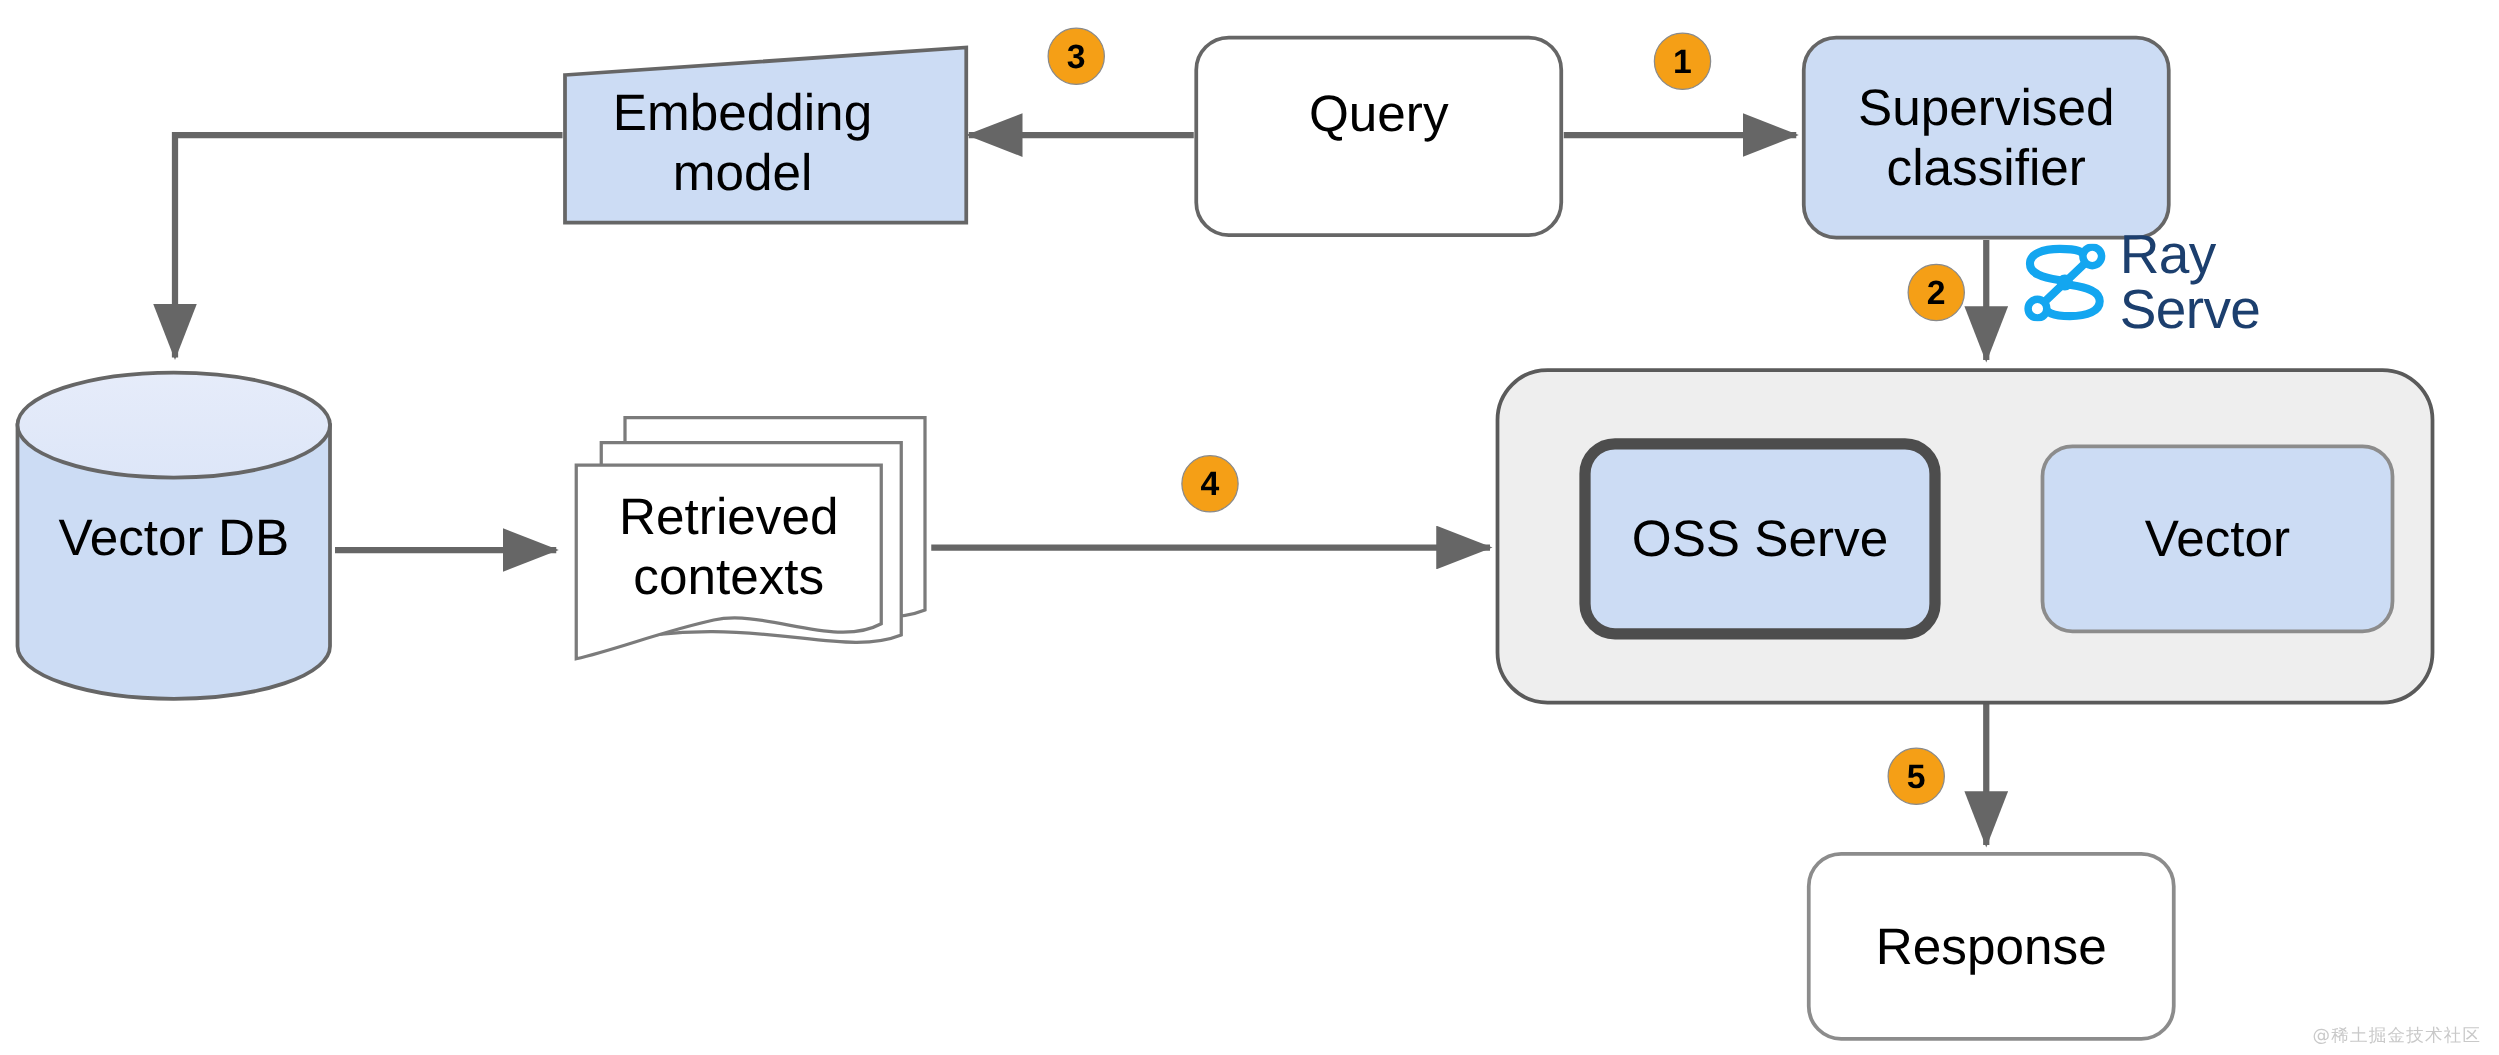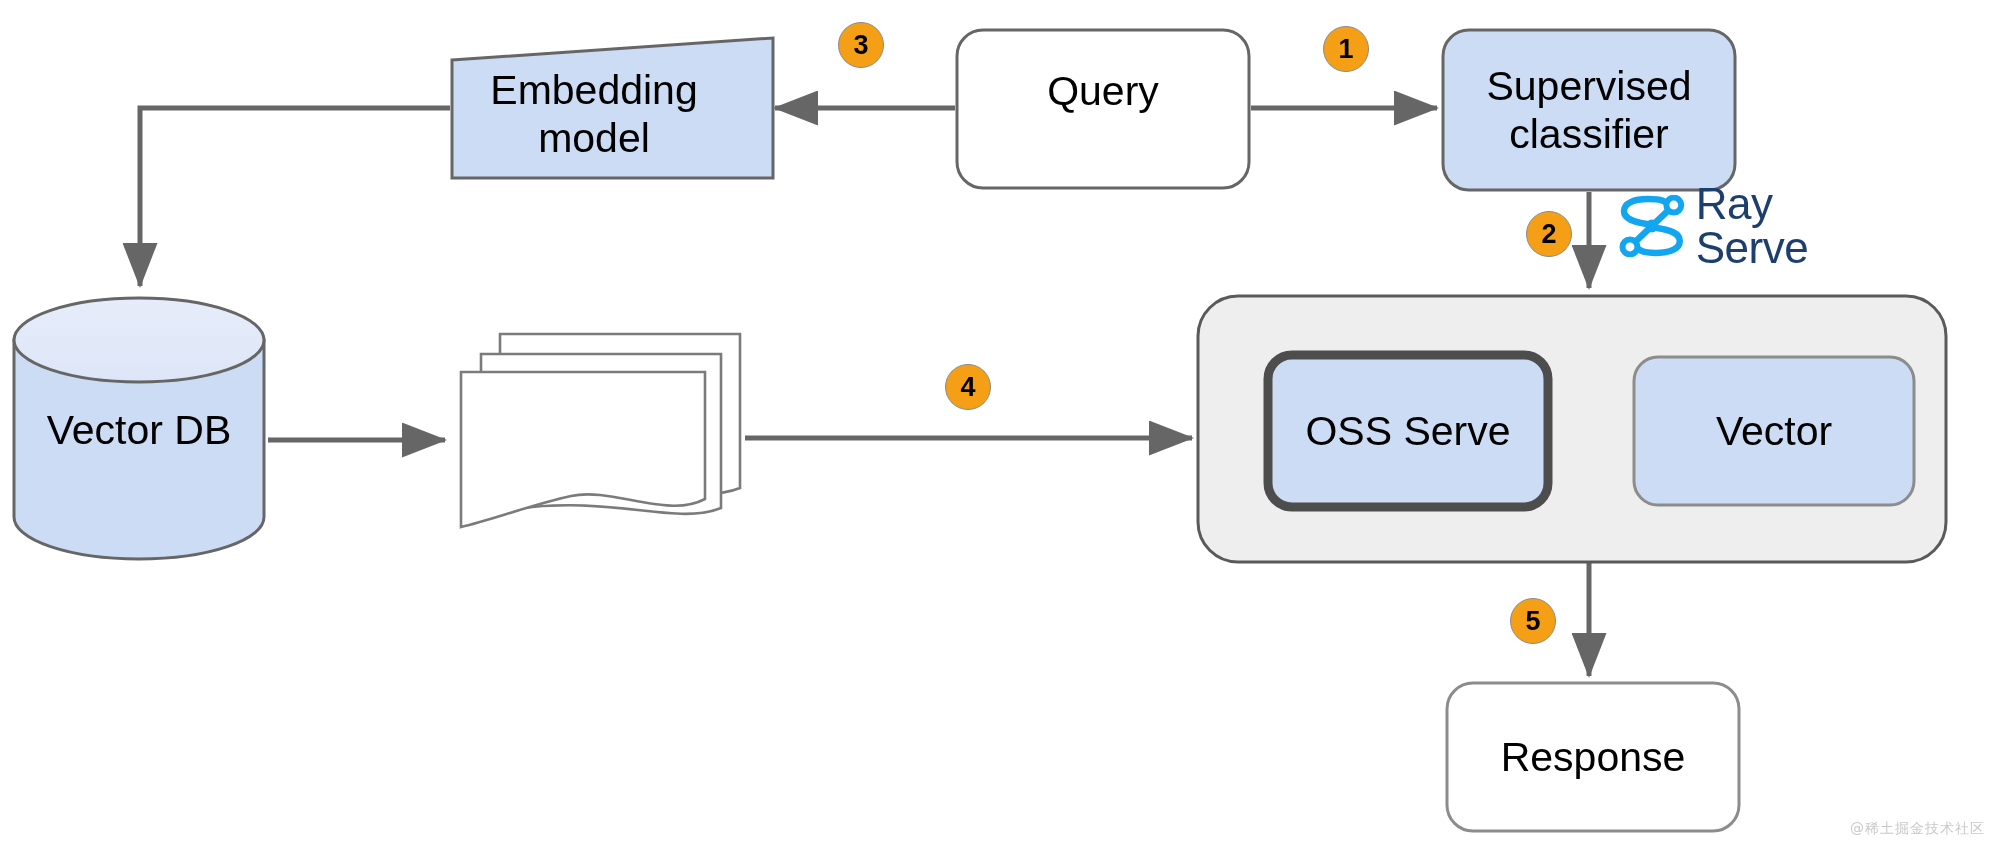--- a/index.html
+++ b/index.html
@@ -172,20 +172,22 @@
   <div class="node-label" style="left:440px; top:50px; width:308px; height:128px;">Embedding
 model</div>
 
   <div class="node-label" style="left:957px; top:30px; width:292px; height:122px;">Query</div>
 
   <div class="node-label" style="left:1443px; top:30px; width:292px; height:160px;">Supervised
 classifier</div>
 
   <div class="node-label" style="left:14px; top:355px; width:250px; height:150px;">Vector DB</div>
 
+  <div class="node-label" style="left:461px; top:372px; width:244px; height:130px;">Retrieved
+contexts</div>
 
   <div class="node-label" style="left:1268px; top:355px; width:280px; height:152px;">OSS Serve</div>
 
   <div class="node-label" style="left:1634px; top:357px; width:280px; height:148px;">Vector</div>
 
   <div class="node-label" style="left:1447px; top:683px; width:292px; height:148px;">Response</div>
 
   <div class="step-badge" style="left:1323px; top:26px;">1</div>
 
   <div class="step-badge" style="left:1526px; top:211px;">2</div>

